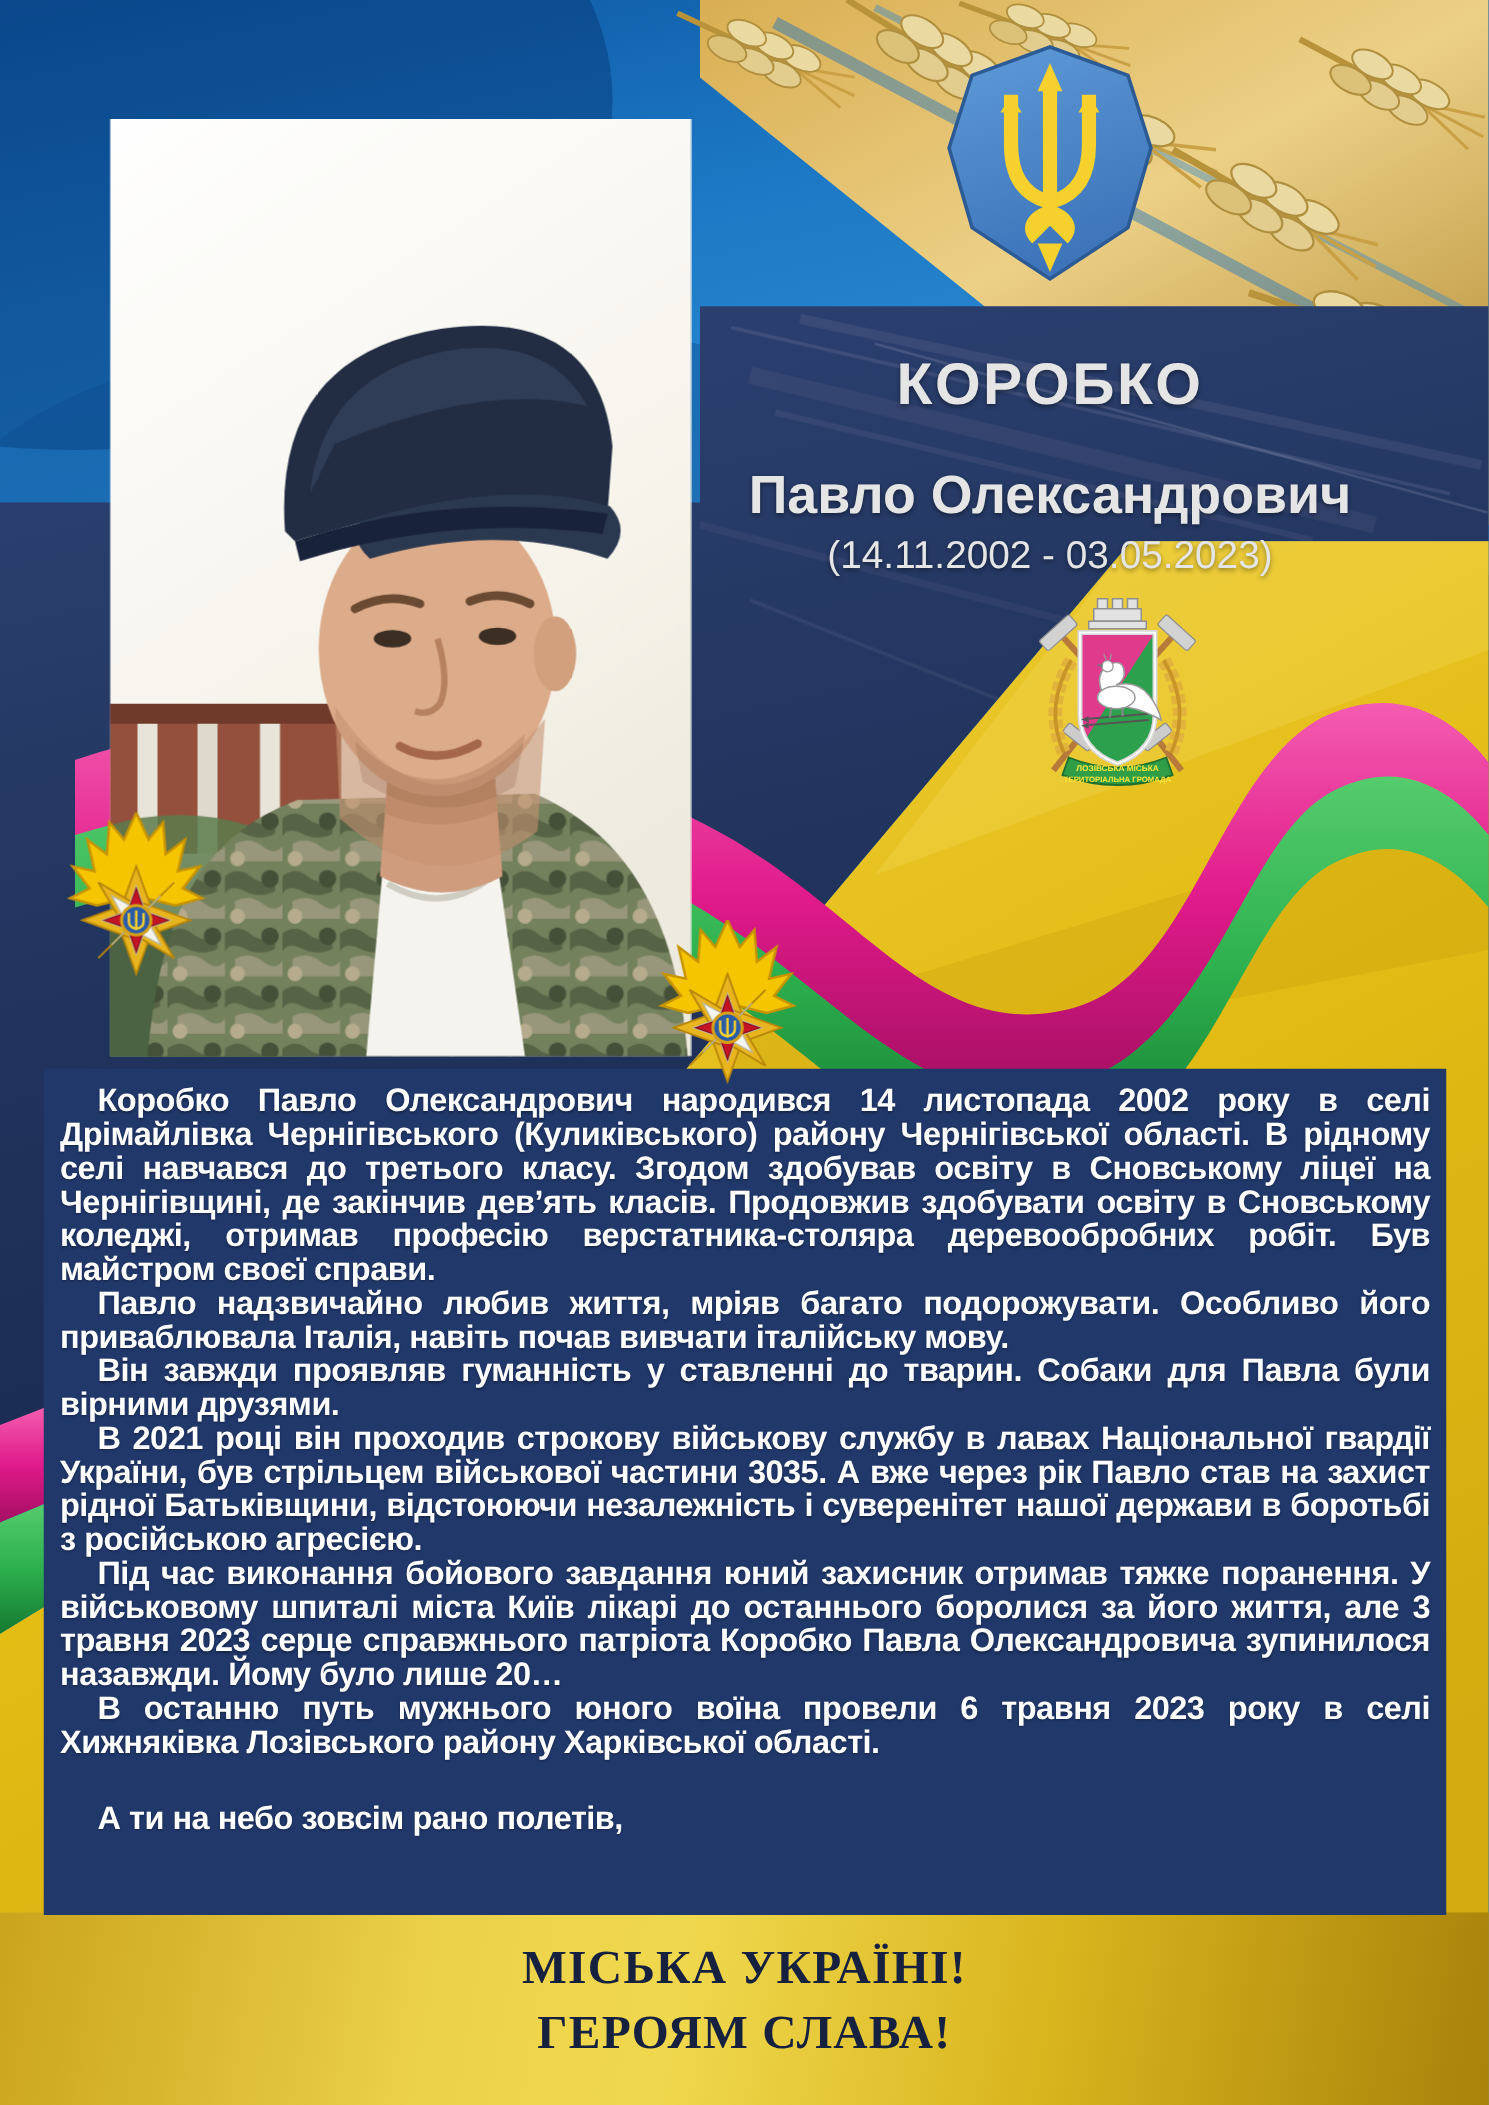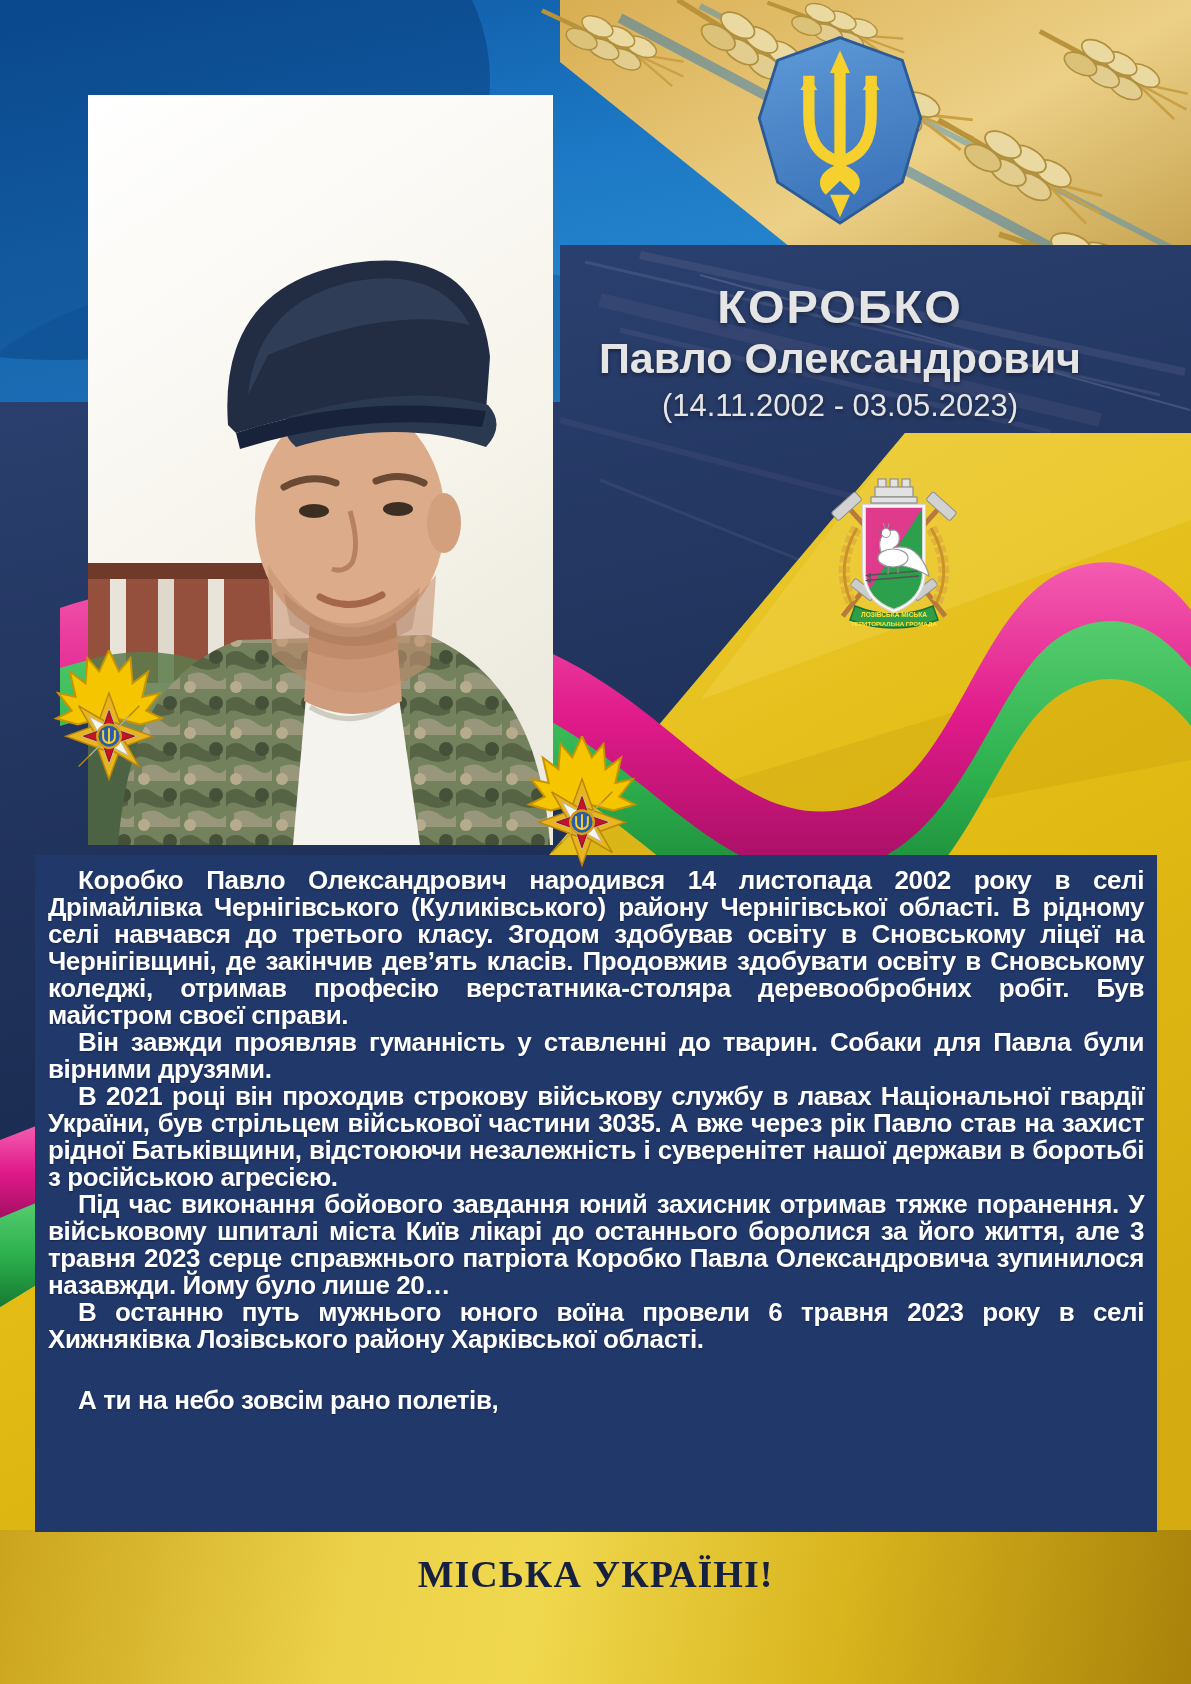--- a/index.html
+++ b/index.html
@@ -12,21 +12,21 @@
   
   #bg{position:absolute;left:0;top:0;width:1191px;height:1684px;}
   
   #photo{left:88px;top:95px;width:465px;height:750px;z-index:3;}
   
   #trident{left:755px;top:30px;width:170px;height:205px;z-index:4;}
   
   #titleblock{left:500px;top:282px;width:680px;text-align:center;z-index:5;color:#e5e5e5;
     text-shadow:0 2px 4px rgba(0,0,0,.45);}
   #surname{font-size:47px;font-weight:bold;letter-spacing:2px;line-height:50px;}
-  #givennames{font-size:43px;font-weight:bold;line-height:52px;}
+  #givennames{font-size:43px;font-weight:bold;line-height:52px;margin-top:38px;}
   #lifedates{font-size:31px;font-weight:normal;line-height:44px;}
   
   #coat{left:818px;top:478px;width:152px;height:158px;z-index:5;}
   
   #order1{left:50px;top:650px;width:118px;height:142px;z-index:6;}
   #order2{left:523px;top:736px;width:118px;height:142px;z-index:6;}
   
   #panel{
     left:35px;top:855px;width:1122px;height:677px;background:#21386b;z-index:4;
     box-sizing:border-box;padding:12px 13px 0 13px;color:#fff;
@@ -311,29 +311,31 @@
   </svg>
   <svg id="order1" class="abs" viewBox="0 0 120 145">
     <use href="#guardOrder"></use>
   </svg>
   <svg id="order2" class="abs" viewBox="0 0 120 145">
     <use href="#guardOrder"></use>
   </svg>
 
   <div id="panel" class="abs">
     <p>Коробко Павло Олександрович народився 14 листопада 2002 року в селі Дрімайлівка Чернігівського (Куликівського) району Чернігівської області. В рідному селі навчався до третього класу. Згодом здобував освіту в Сновському ліцеї на Чернігівщині, де закінчив дев’ять класів. Продовжив здобувати освіту в Сновському коледжі, отримав професію верстатника-столяра деревообробних робіт. Був майстром своєї справи.</p>
+    <p>Павло надзвичайно любив життя, мріяв багато подорожувати. Особливо його приваблювала Італія, навіть почав вивчати італійську мову.</p>
     <p>Він завжди проявляв гуманність у ставленні до тварин. Собаки для Павла були вірними друзями.</p>
     <p>В 2021 році він проходив строкову військову службу в лавах Національної гвардії України, був стрільцем військової частини 3035. А вже через рік Павло став на захист рідної Батьківщини, відстоюючи незалежність і суверенітет нашої держави в боротьбі з російською агресією.</p>
     <p>Під час виконання бойового завдання юний захисник отримав тяжке поранення. У військовому шпиталі міста Київ лікарі до останнього боролися за його життя, але 3 травня 2023 серце справжнього патріота Коробко Павла Олександровича зупинилося назавжди. Йому було лише 20…</p>
     <p>В останню путь мужнього юного воїна провели 6 травня 2023 року в селі Хижняківка Лозівського району Харківської області.</p>
     <div id="poem">
       <p>А ти на небо зовсім рано полетів,</p>
 
     </div>
   </div>
 
   <div id="footerband" class="abs">
     <div id="slogans">
       <div>МІСЬКА УКРАЇНІ!</div>
+      <div>ГЕРОЯМ СЛАВА!</div>
     </div>
   </div>
 
 </div>
 
 </body></html>

